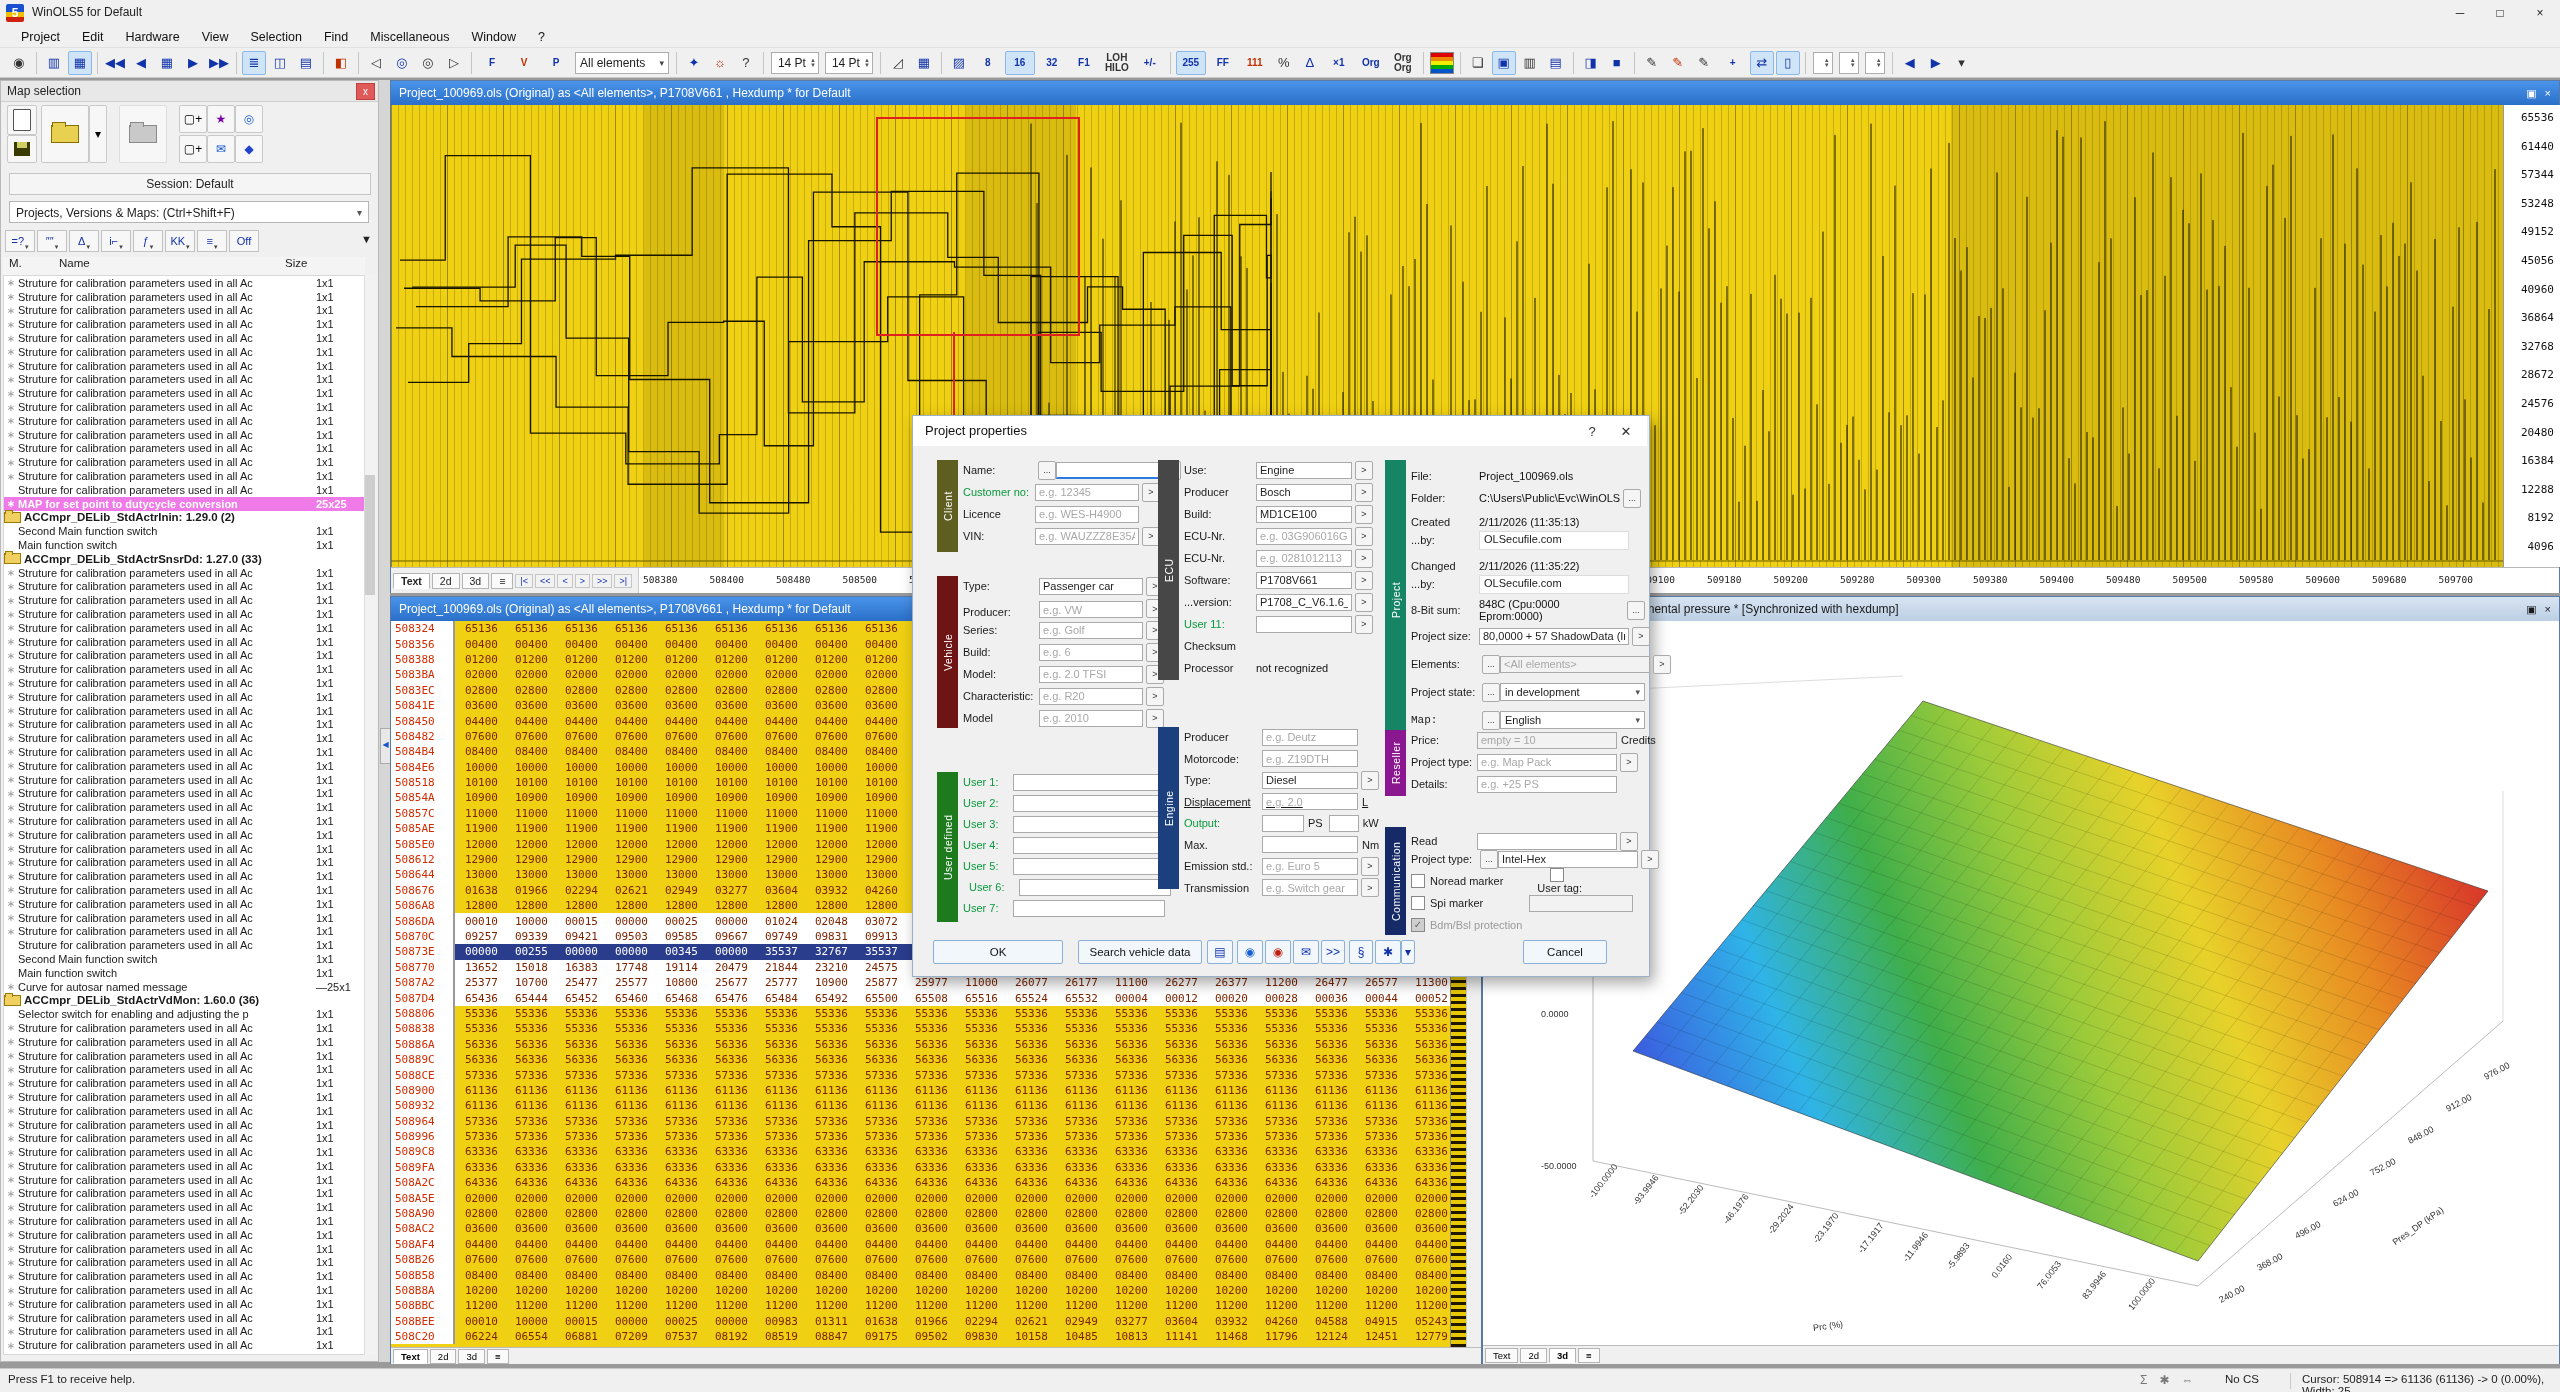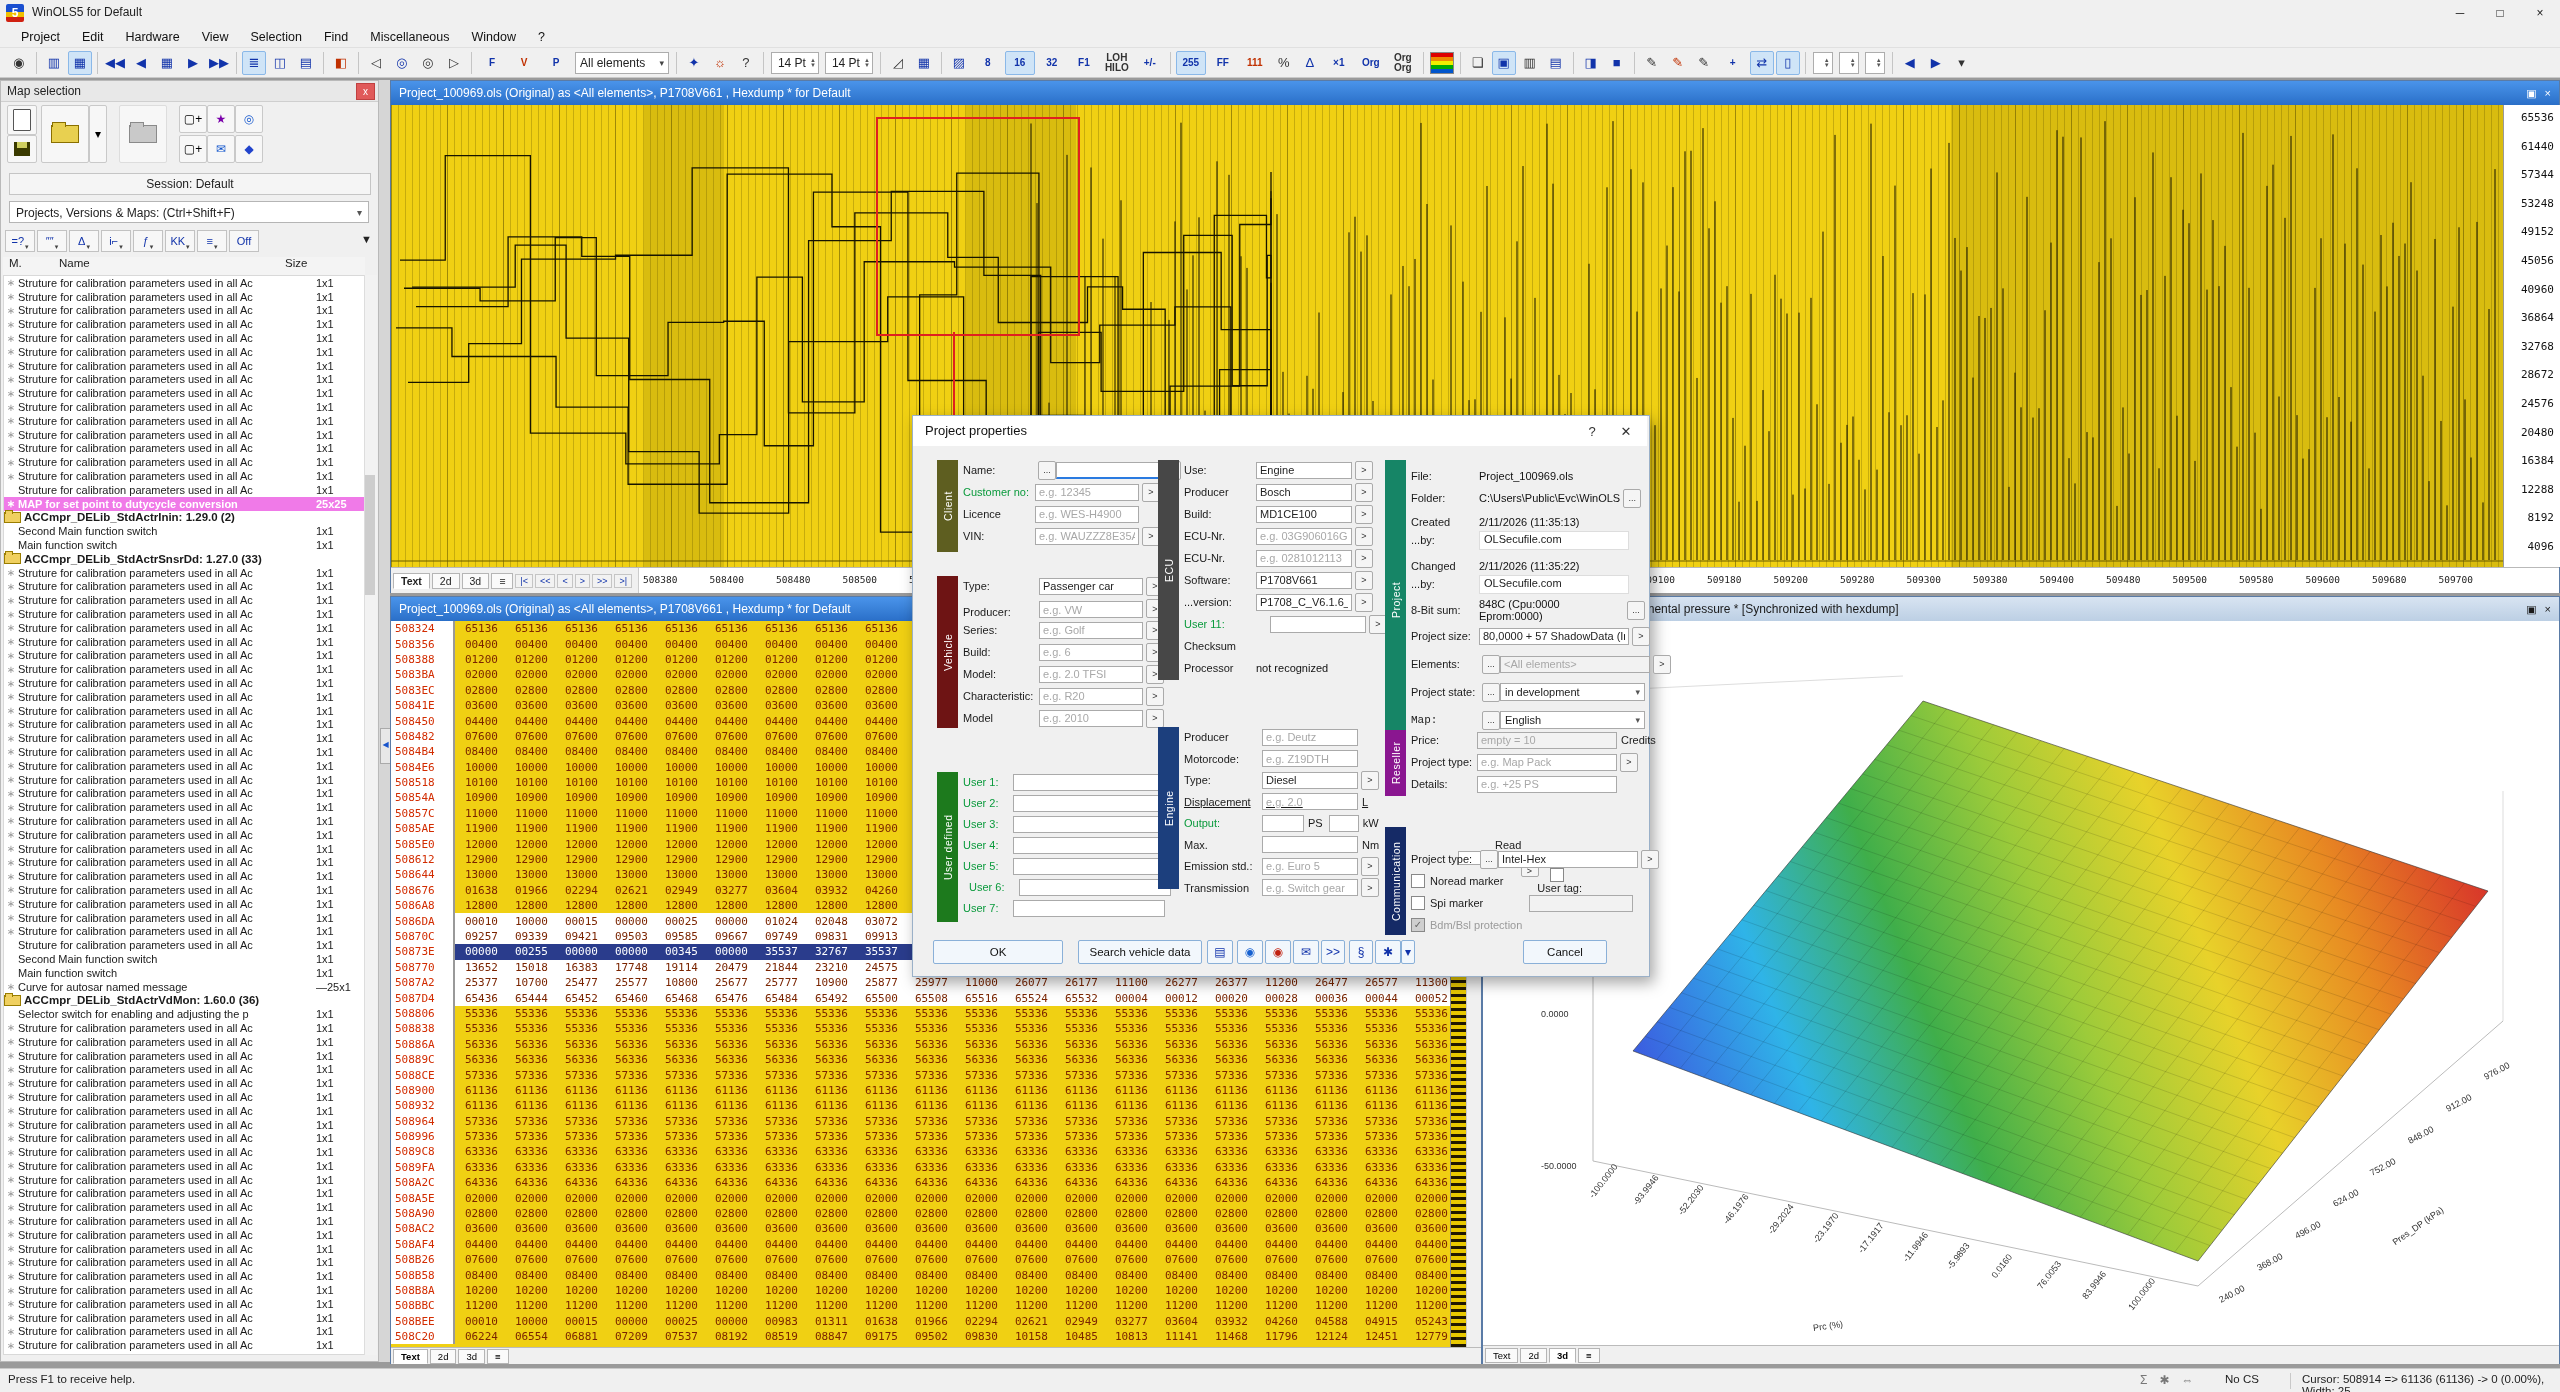--- a/index.html
+++ b/index.html
@@ -2348,21 +2348,21 @@
             <span class="flabel" style="width: 72px;">Software:</span>
             <input class="finput" value="P1708V661" style="width: 96px;">
             <span class="fbtn">&gt;</span>
           </div>
           <div class="drow" style="position: absolute; left: 0px; width: 100%; height: 20px; top: 132px;">
             <span class="flabel" style="width: 72px;">...version:</span>
             <input class="finput" value="P1708_C_V6.1.6_" style="width: 96px;">
             <span class="fbtn">&gt;</span>
           </div>
           <div class="drow" style="position: absolute; left: 0px; width: 100%; height: 20px; top: 154px;">
-            <span class="flabel green" style="width: 86px;">User 11:</span>
+            <span class="flabel green" style="width: 72px;">User 11:</span>
             <input class="finput" style="width: 96px;">
             <span class="fbtn">&gt;</span>
           </div>
           <div class="drow" style="position: absolute; left: 0px; width: 100%; height: 20px; top: 176px;">
             <span class="flabel" style="width: 72px;">Checksum</span>
             <span class="ftext"></span>
           </div>
           <div class="drow" style="position: absolute; left: 0px; width: 100%; height: 20px; top: 198px;">
             <span class="flabel" style="width: 72px;">Processor</span>
             <span class="ftext">not recognized</span>
@@ -2524,21 +2524,21 @@
           </div>
           <div class="drow" style="position: absolute; left: 0px; width: 100%; height: 20px; top: 44px;">
             <span class="flabel" style="width: 66px;">Details:</span>
             <input class="finput" placeholder="e.g. +25 PS" style="width: 140px;">
           </div>
         </div>
       </div>
       <div class="sec sec-communication" style="left: 472px; top: 411px; width: 260px;">
         <div class="sectab" style="left: 0px; top: 0px; height: 108px;">Communication</div>
         <div class="rows" style="left: 26px; top: 0px; width: 234px;">
-          <div class="drow" style="position: absolute; left: 0px; width: 100%; height: 20px; top: 12px; flex-direction: column;">
+          <div class="drow" style="position: absolute; left: 0px; width: 100%; height: 20px; top: 4px;">
             <span class="flabel" style="width: 66px;">Read</span>
             <input class="finput" style="width: 140px;">
             <span class="fbtn">&gt;</span>
           </div>
           <div class="drow" style="position: absolute; left: 0px; width: 100%; height: 20px; top: 22px;">
             <span class="flabel" style="width: 66px;">Project type:</span>
             <span class="fbtn">...</span>
             <input class="finput" value="Intel-Hex" style="width: 140px;">
             <span class="fbtn">&gt;</span>
           </div>

